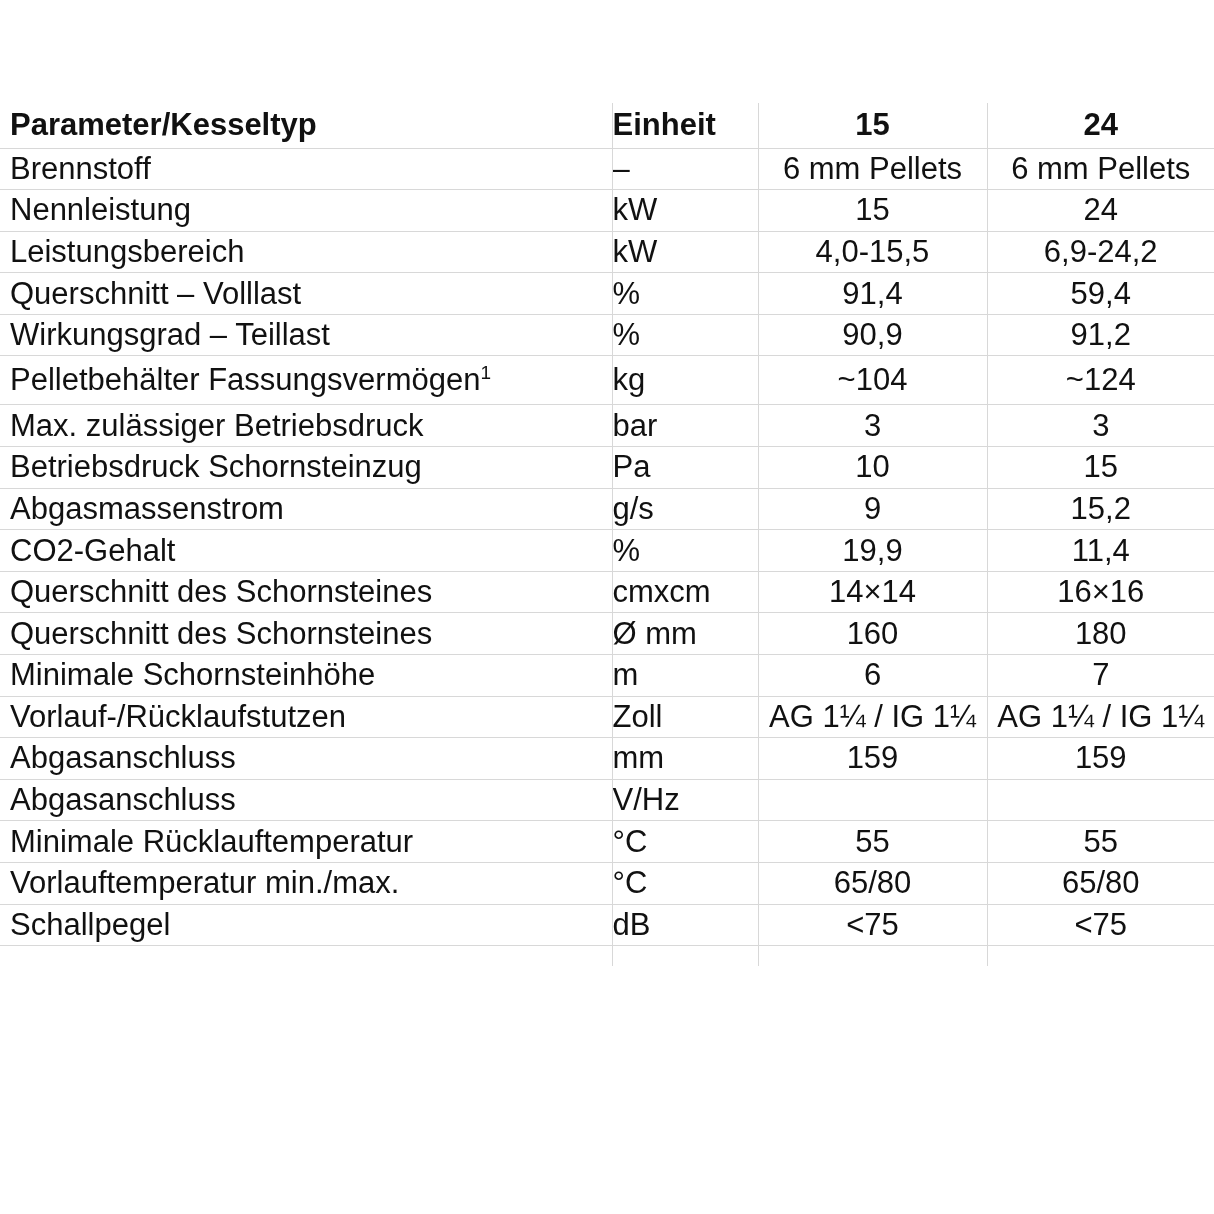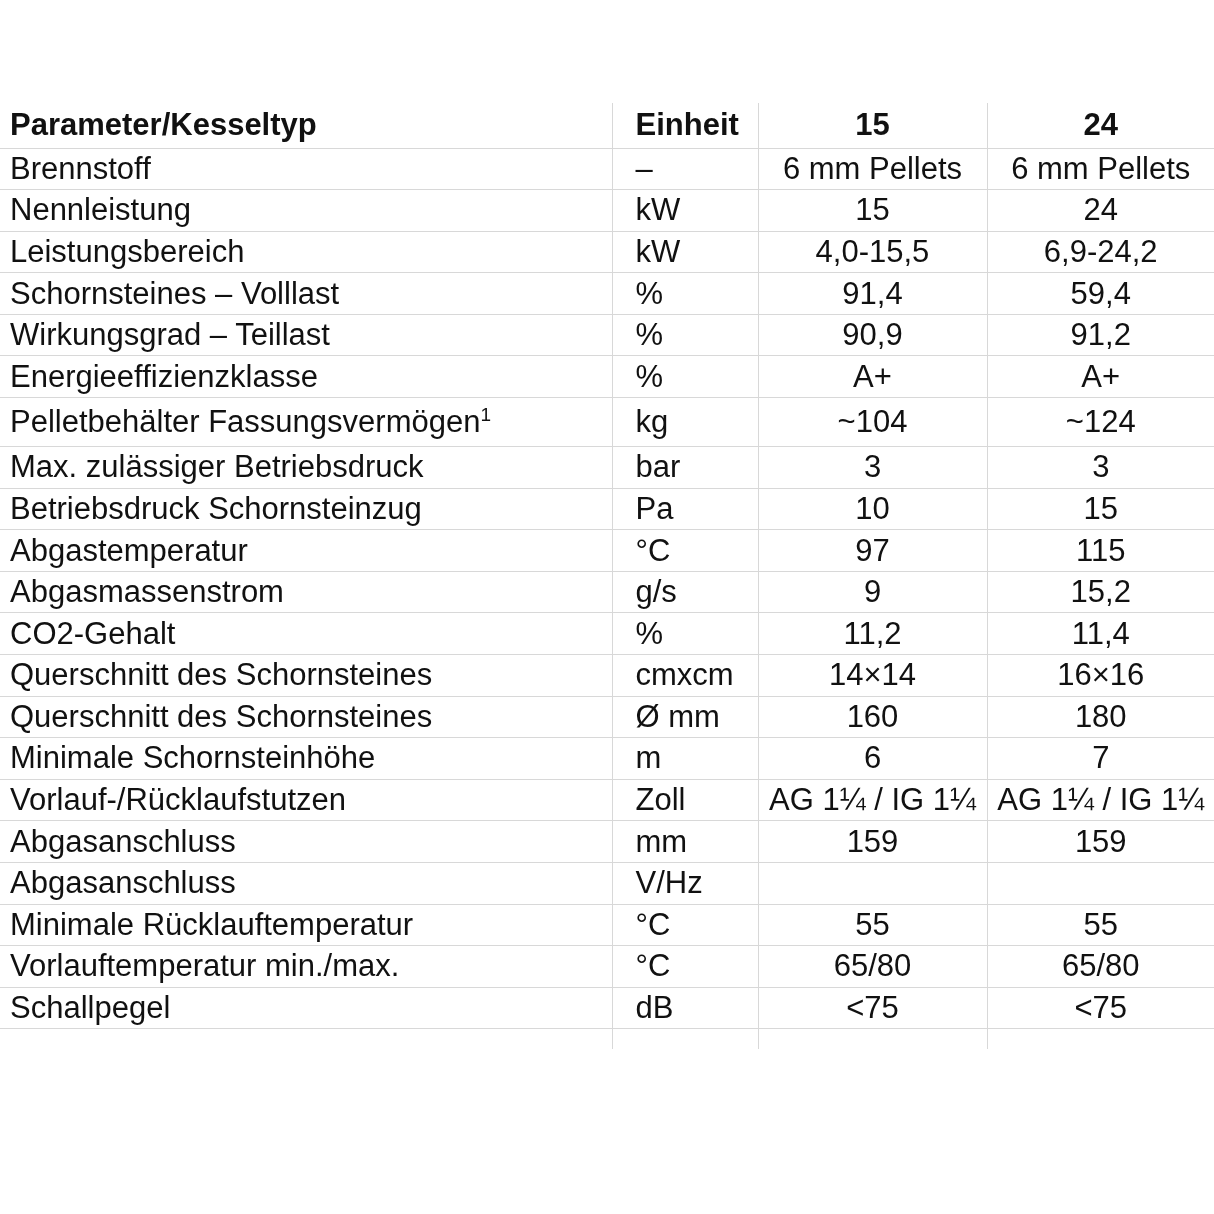--- a/index.html
+++ b/index.html
@@ -33,21 +33,21 @@
     padding: 0;
     white-space: nowrap;
     overflow: hidden;
   }
   
   .c-unit, .c-v15, .c-v24 { border-left: 1px solid #d8d8d8; }
   
   tr + tr > th, tr + tr > td { border-top: 1px solid #d8d8d8; }
 
   .c-param { text-align: left; padding-left: 10px; }
-  .c-unit  { text-align: left; padding-left: 23px; }
+  .c-unit  { text-align: left; }
   .c-v15, .c-v24 { text-align: center; margin-top: 44px; }
 
   tr.header-row { height: 45px; }
   tr.header-row th { font-weight: bold; }
   tr.body-row { height: 41.6px; }
   tr.body-row.tall-1 { height: 49px; }
   tr.body-row.tall-2 { height: 51px; }
   tr.empty-row { height: 20px; }
 
   sup.footnote {
@@ -86,71 +86,59 @@
     <td class="c-v15">15</td>
     <td class="c-v24">24</td>
   </tr>
         <tr class="body-row">
     <td class="c-param"><span class="lbl">Leistungsbereich</span></td>
     <td class="c-unit">kW</td>
     <td class="c-v15">4,0-15,5</td>
     <td class="c-v24">6,9-24,2</td>
   </tr>
         <tr class="body-row">
-    <td class="c-param"><span class="lbl">Schornsteines – Volllast</span></td>
+    <td class="c-param"><span class="lbl">Querschnitt – Volllast</span></td>
     <td class="c-unit">%</td>
     <td class="c-v15">91,4</td>
     <td class="c-v24">59,4</td>
   </tr>
         <tr class="body-row">
     <td class="c-param"><span class="lbl">Wirkungsgrad – Teillast</span></td>
     <td class="c-unit">%</td>
     <td class="c-v15">90,9</td>
     <td class="c-v24">91,2</td>
-  </tr>
-        <tr class="body-row">
-    <td class="c-param"><span class="lbl">Energieeffizienzklasse</span></td>
-    <td class="c-unit">%</td>
-    <td class="c-v15">A+</td>
-    <td class="c-v24">A+</td>
   </tr>
         <tr class="body-row tall-1">
     <td class="c-param"><span class="lbl">Pelletbehälter Fassungsvermögen</span><sup class="footnote">1</sup></td>
     <td class="c-unit">kg</td>
     <td class="c-v15">~104</td>
     <td class="c-v24">~124</td>
   </tr>
         <tr class="body-row">
     <td class="c-param"><span class="lbl">Max. zulässiger Betriebsdruck</span></td>
     <td class="c-unit">bar</td>
     <td class="c-v15">3</td>
     <td class="c-v24">3</td>
   </tr>
         <tr class="body-row">
     <td class="c-param"><span class="lbl">Betriebsdruck Schornsteinzug</span></td>
     <td class="c-unit">Pa</td>
     <td class="c-v15">10</td>
     <td class="c-v24">15</td>
   </tr>
         <tr class="body-row">
-    <td class="c-param"><span class="lbl">Abgastemperatur</span></td>
-    <td class="c-unit">°C</td>
-    <td class="c-v15">97</td>
-    <td class="c-v24">115</td>
-  </tr>
-        <tr class="body-row">
     <td class="c-param"><span class="lbl">Abgasmassenstrom</span></td>
     <td class="c-unit">g/s</td>
     <td class="c-v15">9</td>
     <td class="c-v24">15,2</td>
   </tr>
         <tr class="body-row">
     <td class="c-param"><span class="lbl">CO2-Gehalt</span></td>
     <td class="c-unit">%</td>
-    <td class="c-v15">11,2</td>
+    <td class="c-v15">19,9</td>
     <td class="c-v24">11,4</td>
   </tr>
         <tr class="body-row">
     <td class="c-param"><span class="lbl">Querschnitt des Schornsteines</span></td>
     <td class="c-unit">cmxcm</td>
     <td class="c-v15">14×14</td>
     <td class="c-v24">16×16</td>
   </tr>
         <tr class="body-row">
     <td class="c-param"><span class="lbl">Querschnitt des Schornsteines</span></td>

